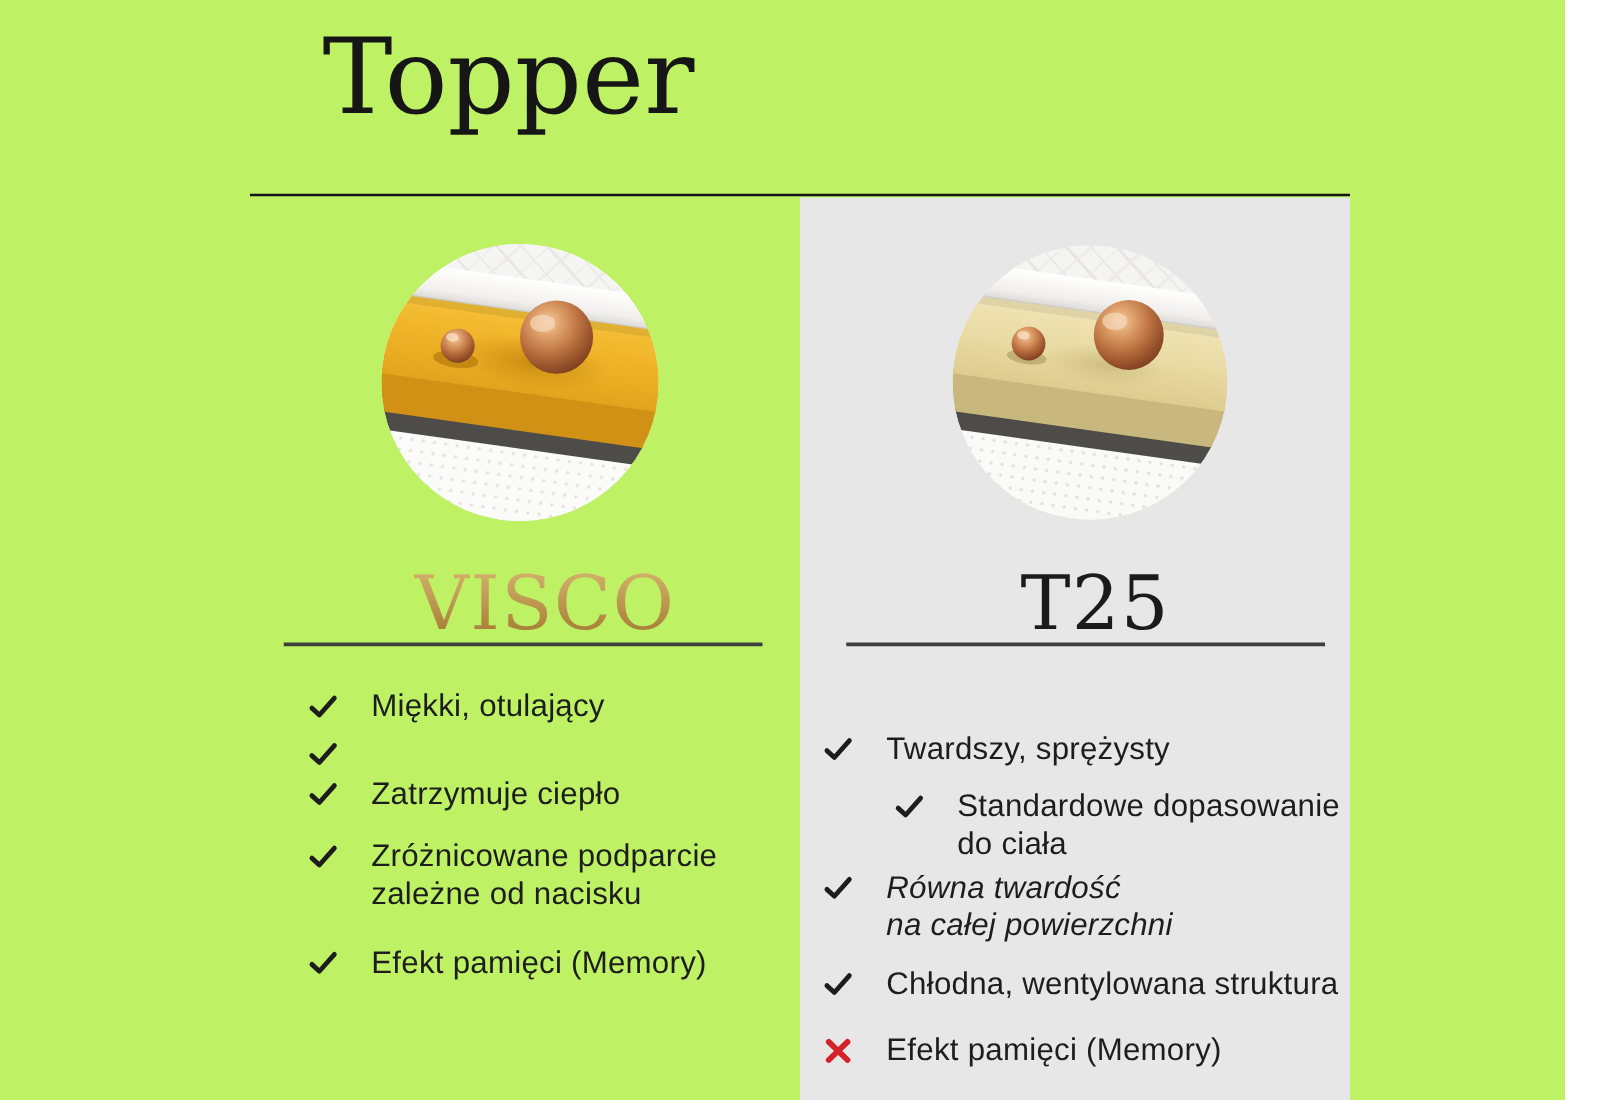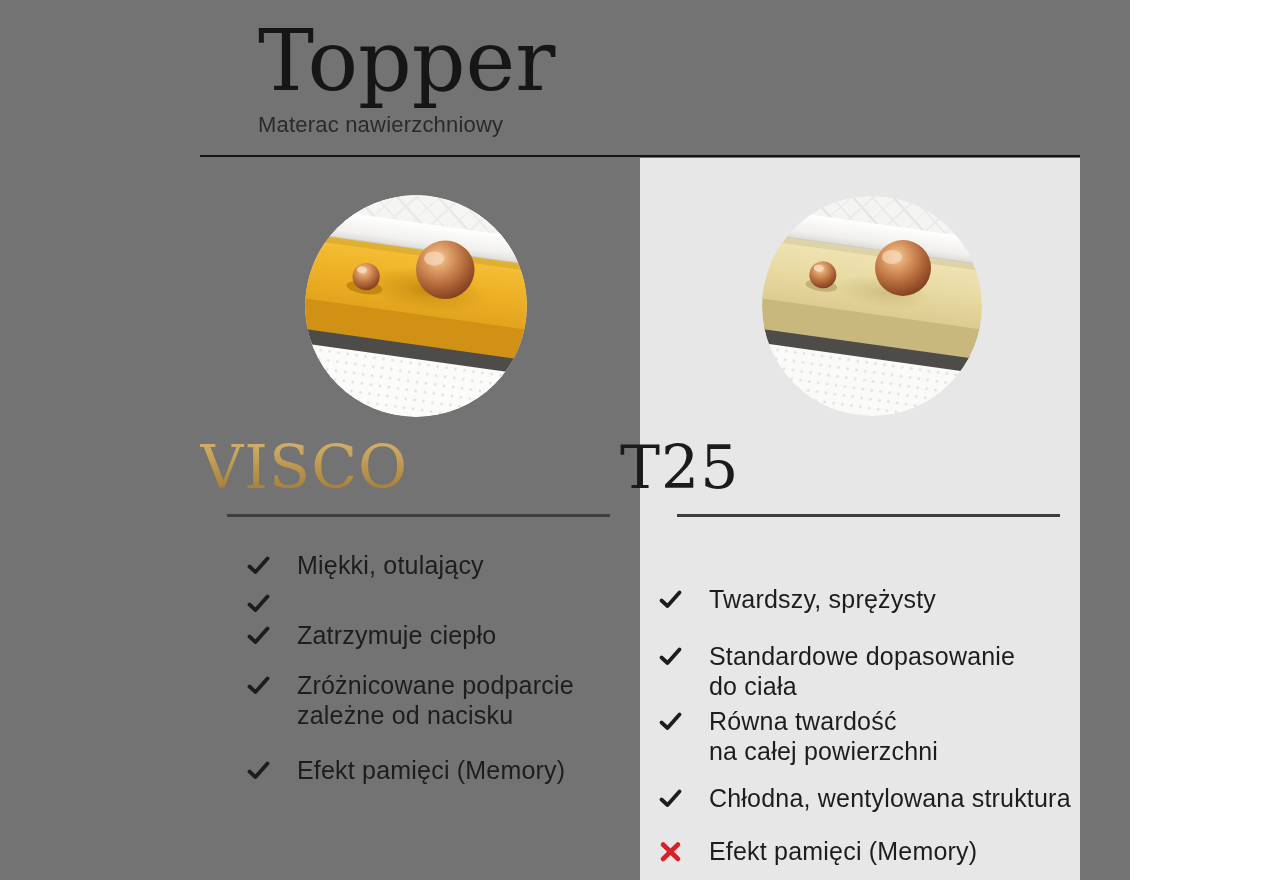--- a/index.html
+++ b/index.html
@@ -1,72 +1,71 @@
 <!DOCTYPE html>
 <html><head>
 <meta charset="utf-8">
 <style>
   html,body{margin:0;padding:0;background:#ffffff;}
   .canvas{
-    position:relative;width:1130px;height:880px;background:#737373;
+    position:relative;width:1252px;height:880px;background:#bef264;
     font-family:"Liberation Sans",sans-serif;overflow:hidden;
     --panel:#e7e7e7;--ink:#1d1d1d;--text:#232323;--gold-1:#d9b873;--gold-2:#9e752c;--red:#d32229;--rule:#3e3e3e;
   }
   .gray-panel{position:absolute;left:640px;top:158px;width:440px;height:722px;background:var(--panel);}
   
   .title-block{position:absolute;left:258px;top:14px;}
   .main-title{margin:0;font-family:"DejaVu Serif","Liberation Serif",serif;font-weight:500;
     font-size:84px;line-height:1.12;color:#161616;letter-spacing:0;}
   .subtitle{margin-top:4px;font-size:22px;color:#2a2a2a;letter-spacing:.2px;}
   .description{position:absolute;left:646px;top:14px;width:470px;margin:0;
     font-size:23px;line-height:29.5px;color:var(--text);white-space:pre-line;}
   .description b{font-weight:700;}
   .header-rule{position:absolute;left:200px;top:155px;width:880px;height:2px;background:#141414;}
   
   .photo{position:absolute;border-radius:50%;overflow:hidden;}
   .photo svg{display:block;width:100%;height:100%;}
   .photo-left{left:305px;top:195px;width:222px;height:222px;}
   .photo-right{left:762px;top:196px;width:220px;height:220px;}
   
-  .col-title{position:absolute;top:430px;width:440px;margin:0;
+  .col-title{position:absolute;top:430px;width:440px;margin:16px;text-align:center;
     font-family:"DejaVu Serif","Liberation Serif",serif;font-weight:500;font-size:60px;line-height:74px;letter-spacing:1px;}
   .col-title.left{left:200px;}
-  .col-title.right{left:620px;color:#1b1b1b;}
+  .col-title.right{left:640px;color:#1b1b1b;}
   .gold{background:linear-gradient(180deg,var(--gold-1) 5%,var(--gold-2) 95%);
     -webkit-background-clip:text;background-clip:text;color:transparent;}
   .col-rule{position:absolute;top:514px;width:383px;height:3px;background:var(--rule);}
   .col-rule.left{left:227px;}
   .col-rule.right{left:677px;}
   
   .features{position:absolute;margin:0;padding:0;list-style:none;}
   .features li{display:flex;gap:26px;font-size:25px;line-height:30px;color:var(--ink);}
   .features .fi{flex:none;width:25px;height:25px;margin-top:3px;}
   .features .fi svg{display:block;width:25px;height:25px;}
   .features .ft{white-space:pre-line;letter-spacing:.2px;}
   .features.fl{left:246px;top:550px;width:384px;}
   .features.fr{left:658px;top:584px;width:414px;}
   .features.fl li:nth-child(2){margin-top:8px;}
   .features.fl li:nth-child(3){margin-top:4px;}
   .features.fl li:nth-child(4){margin-top:20px;}
   .features.fl li:nth-child(5){margin-top:25px;}
-  .features.fr li:nth-child(2){margin-top:27px;}
-  .features.fr li:nth-child(3){margin-top:5px;}
+  .features.fr li:nth-child(2){margin-top:16px;justify-content:flex-end;}
+  .features.fr li:nth-child(3){margin-top:5px;font-style:italic;}
   .features.fr li:nth-child(4){margin-top:17px;}
   .features.fr li:nth-child(5){margin-top:23px;}
 </style>
 </head>
 <body>
 
 <div class="canvas" style="--gold-1: #d9b873; --gold-2: #9e752c; --red: #d32229; --ink: #1d1d1d; --panel: #e7e7e7; --text: #232323; --rule: #3e3e3e;">
 
   <div class="gray-panel"></div>
 
   <div class="title-block">
     <h1 class="main-title">Topper</h1>
-    <div class="subtitle">Materac nawierzchniowy</div>
   </div>
   <div class="header-rule"></div>
 
   <div class="photo photo-left">
     <svg viewBox="0 0 220 220" aria-hidden="true">
       <defs>
         <clipPath id="circL">
             <circle cx="110" cy="110" r="110"></circle>
           </clipPath>
         <radialGradient id="bgL" cx="50%" cy="40%" r="78%">

